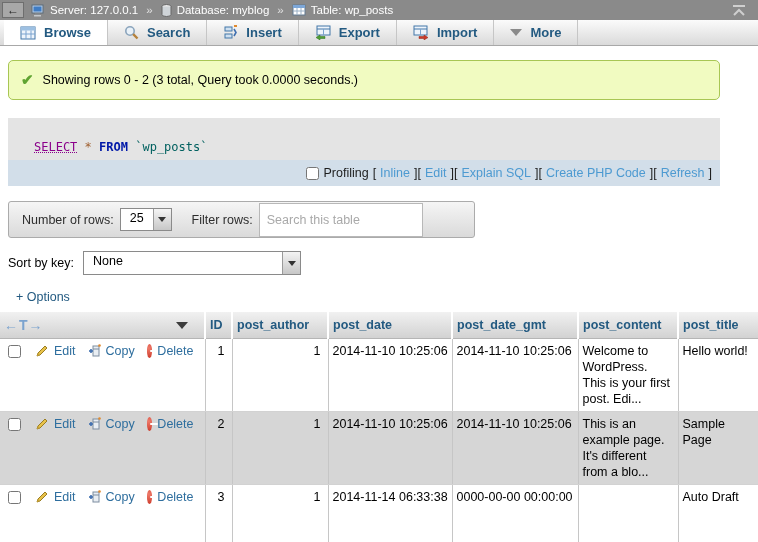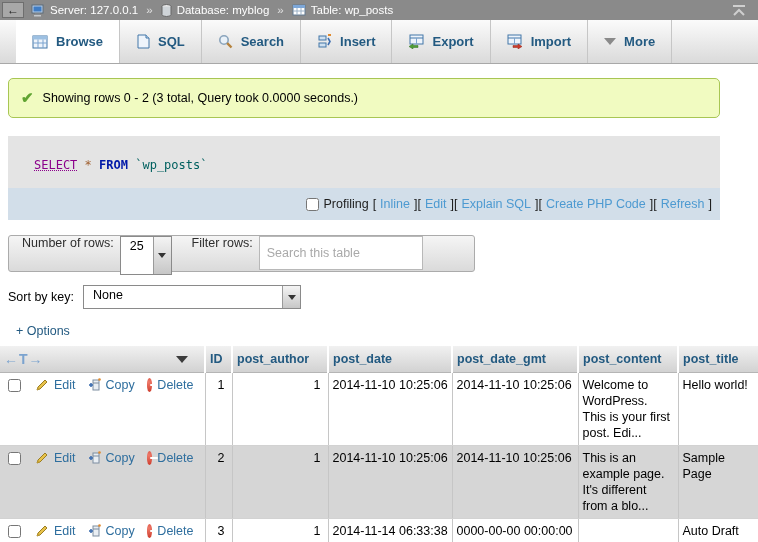--- a/index.html
+++ b/index.html
@@ -20,22 +20,22 @@
     border:1px solid #6e6e6e; color:#222; display:flex; align-items:center;
     justify-content:center; font-size:12px; line-height:1; cursor:pointer;
   }
   .crumb { display:flex; align-items:center; gap:5px; }
   .crumb .sep { color:#e0e0e0; margin:0 3px; }
   .crumb svg { display:block; }
   .collapsebtn { margin-left:auto; margin-right:10px; cursor:pointer; display:flex; }
 
   
   .tabs {
-    height:44px; background:linear-gradient(#fbfbfb,#dadada);
-    border-bottom:1px solid #a8a8a8; display:flex; align-items:stretch; padding-left:16px;
+    height:26px; background:linear-gradient(#fbfbfb,#dadada);
+    border-bottom:1px solid #a8a8a8; display:flex; align-items:stretch; padding-left:4px;
   }
   .tab {
     display:flex; align-items:center; gap:8px; padding:0 16px;
     border-right:1px solid #c6c6c6; font-weight:bold; font-size:13px;
     color:#235a81; cursor:pointer; white-space:nowrap;
   }
   .tab.active { background:#fff; }
   .tab svg { display:block; }
   .more-caret { width:0; height:0; border-left:6px solid transparent; border-right:6px solid transparent; border-top:7px solid #8a8a8a; }
 
@@ -43,45 +43,45 @@
   .msg {
     margin:14px 0 0 8px; width:712px; height:40px; background:#f1fbc1;
     border:1px solid #a8c654; border-radius:5px; display:flex; align-items:center;
     padding-left:12px; color:#000;
   }
   .checkmark { color:#60a432; font-weight:bold; font-size:15px; margin-right:9px; }
 
   
   .querybox { margin:18px 0 0 8px; width:712px; }
   .query-main {
-    background:#e4e4e4; height:52px; padding:22px 0 0 26px;
+    background:#e4e4e4; height:42px; padding:22px 0 0 26px;
     font-family:"DejaVu Sans Mono", monospace; font-size:12px;
   }
   .kw-select { color:#8b008b; text-decoration:underline; text-decoration-style:dotted; cursor:pointer; }
   .sql-star { color:#a06030; }
   .kw-from { color:#0018a8; font-weight:bold; }
   .sql-ident { color:#00605f; }
   .query-tools {
-    background:#d2dee9; height:32px; display:flex; align-items:center;
+    background:#d2dee9; height:26px; display:flex; align-items:center;
     justify-content:flex-end; padding-right:8px; font-size:12.5px; color:#1d1d1d;
   }
   .query-tools .gap { width:4px; }
   .query-tools input { margin:0 4px 0 0; }
   .tool-link { color:#4d9ad1; cursor:pointer; margin:0 4px; }
   .bracket { color:#1d1d1d; }
 
   
   .filterbar {
     margin:15px 0 0 8px; width:467px; height:37px; border:1px solid #ababab;
     border-radius:3px; background:linear-gradient(#f5f5f5,#dadada);
-    display:flex; align-items:flex-start; padding-left:13px; gap:6px; color:#2d2d2d;
+    display:flex; align-items:center; padding-left:13px; gap:6px; color:#2d2d2d;
   }
   .fselect {
     display:flex; align-items:stretch; border:1px solid #8a8a8a; background:#fff;
-    height:39px; cursor:pointer;
+    height:23px; cursor:pointer;
   }
   .fselect .val { padding:2px 9px 0 9px; color:#000; }
   .fselect .btn {
     width:18px; background:linear-gradient(#f4f4f4,#c7c7c7); border-left:1px solid #9a9a9a;
     display:flex; align-items:center; justify-content:center;
   }
   .caret-down { width:0; height:0; border-left:4px solid transparent; border-right:4px solid transparent; border-top:5px solid #333; }
   .filter-input {
     width:164px; height:24px; border:1px solid #b8b8b8; padding:16px 7px;
     font-family:"Liberation Sans", sans-serif; font-size:12.5px; color:#333;
@@ -177,29 +177,20 @@
     <span class="icon">
       <svg width="16" height="14" viewBox="0 0 16 14">
           <rect x="1" y="1" width="14" height="12" fill="#eef4fb" stroke="#4377a8"></rect>
           <rect x="1" y="1" width="14" height="3.5" fill="#9dc0e2"></rect>
           <line x1="1" y1="8" x2="15" y2="8" stroke="#7ba3cf"></line>
           <line x1="6" y1="4.5" x2="6" y2="13" stroke="#7ba3cf"></line>
           <line x1="11" y1="4.5" x2="11" y2="13" stroke="#7ba3cf"></line>
         </svg>
     </span>
     <span>Browse</span>
-  </div>
-  <div class="tab">
-    <span class="icon">
-      <svg width="14" height="15" viewBox="0 0 14 15">
-          <path d="M2 1 h8 l3 3 v10 h-11 z" fill="#eef4fb" stroke="#4377a8"></path>
-          <path d="M10 1 v3 h3" fill="#c7dcf0" stroke="#4377a8"></path>
-        </svg>
-    </span>
-    <span>SQL</span>
   </div>
   <div class="tab">
     <span class="icon">
       <svg width="15" height="15" viewBox="0 0 15 15">
           <circle cx="6" cy="6" r="4.2" fill="#e9f1f8" stroke="#8aa4bc" stroke-width="1.6"></circle>
           <line x1="9.2" y1="9.2" x2="13.5" y2="13.5" stroke="#b5823c" stroke-width="2.4"></line>
         </svg>
     </span>
     <span>Search</span>
   </div>

